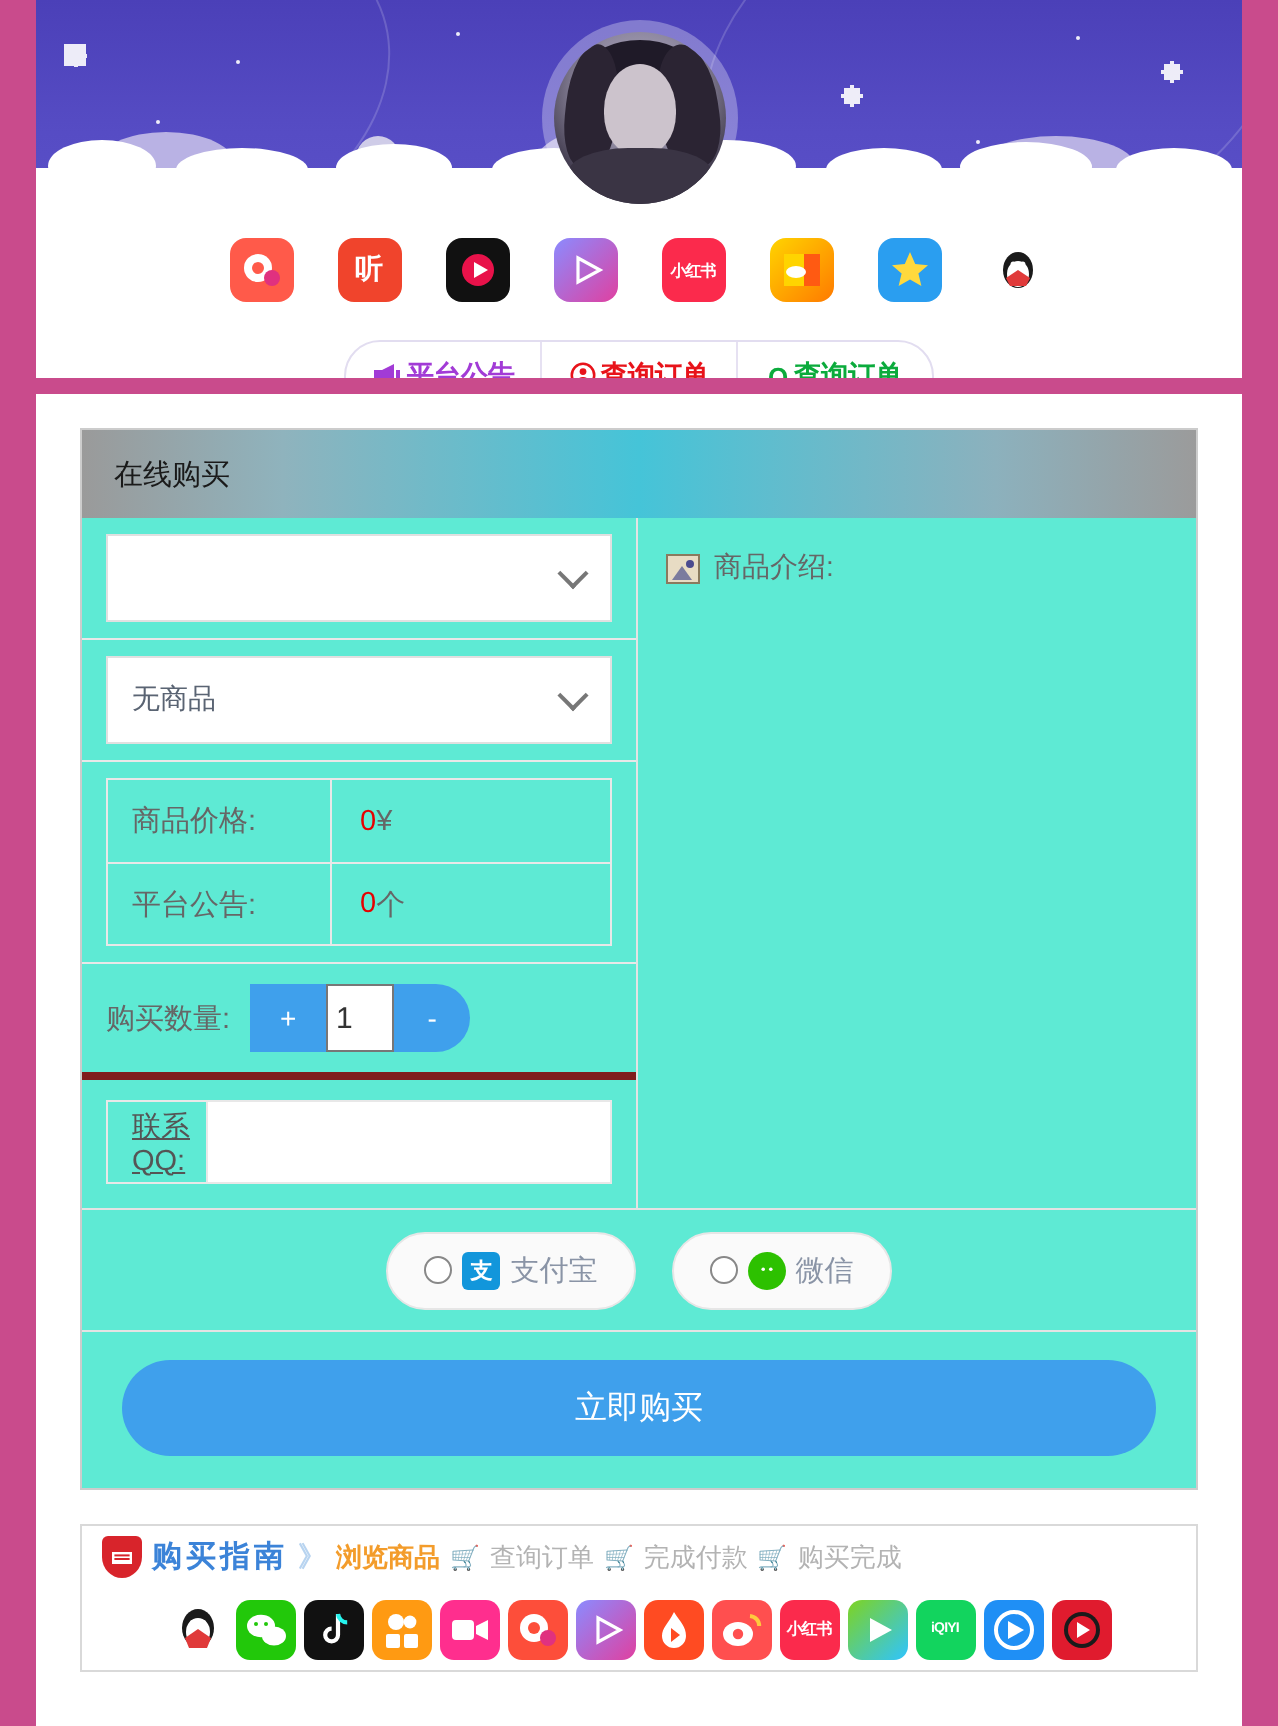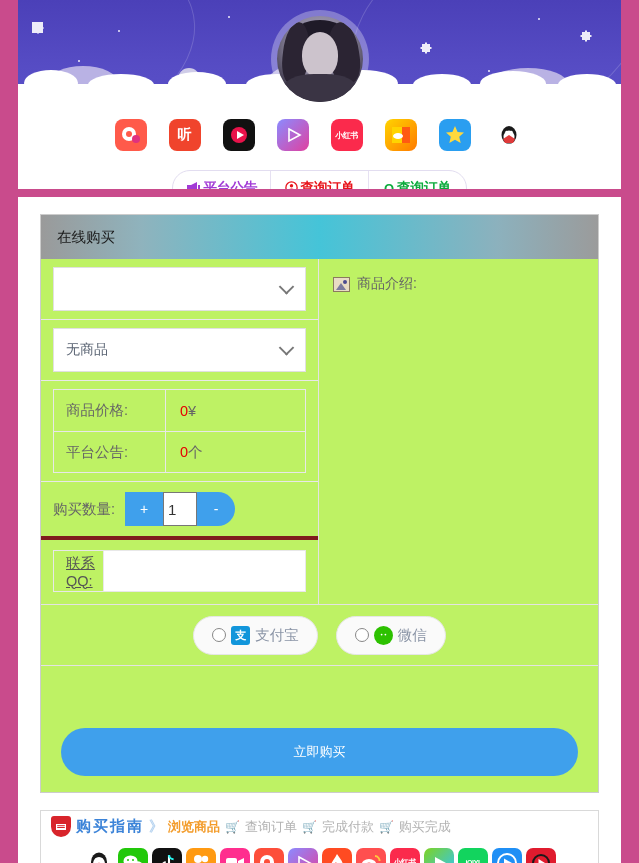--- a/index.html
+++ b/index.html
@@ -112,21 +112,21 @@
   .nav-pill + .nav-pill { border-left: 1px solid #e6e1f2; }
   .np-ico { font-size: 12px; line-height: 1; display: inline-block; }
 
   
   .body-white {
     position: absolute; left: 18px; top: 197px; width: 603px; height: 666px;
     background: #fff;
   }
 
   .card {
-    margin: 17px 22px 0; border: 1px solid #ccc; background: #bef264;
+    margin: 17px 22px 0; border: 1px solid #ccc; background: #5eead4;
   }
   .card-head {
     height: 44px; display: flex; align-items: center; padding-left: 16px;
     background: linear-gradient(90deg,#9a9a9a 0%, #8fb3bd 18%, #45c4d8 50%, #8cb1bd 82%, #9b9b9b 100%);
     font-size: 14.5px; color: #1a1a1a;
   }
   .card-body { display: flex; }
   .col-left { width: 278px; border-right: 1px solid #e3e3e3; }
   .col-right { flex: 1; padding: 16px 0 0 14px; }
 
@@ -211,23 +211,22 @@
   }
   .pay-ic {
     width: 19px; height: 19px; border-radius: 3px; flex: none;
     display: flex; align-items: center; justify-content: center;
     font-size: 11px; color: #fff; font-weight: bold;
   }
 
   .buy-wrap { padding: 14px 20px 16px; }
   .buy-btn {
     width: 100%; height: 48px; border: none; border-radius: 24px;
-    background: #3fa0ec; color: #fff; font-size: 13px; cursor: pointer;
+    background: #3fa0ec; color: #fff; font-size: 16px; cursor: pointer;
     font-family: "Liberation Sans", sans-serif;
-    margin-top: 48px;
   }
 
   .guide {
     margin: 17px 22px 0; border: 1px solid #d9d9d9; border-bottom: none;
     height: 32px; display: flex; align-items: center; padding: 0 10px; gap: 5px;
     overflow: hidden; white-space: nowrap;
   }
   .guide-badge {
     width: 20px; height: 21px; background: #d8242b; flex: none;
     border-radius: 3px 3px 50% 50%; position: relative;

